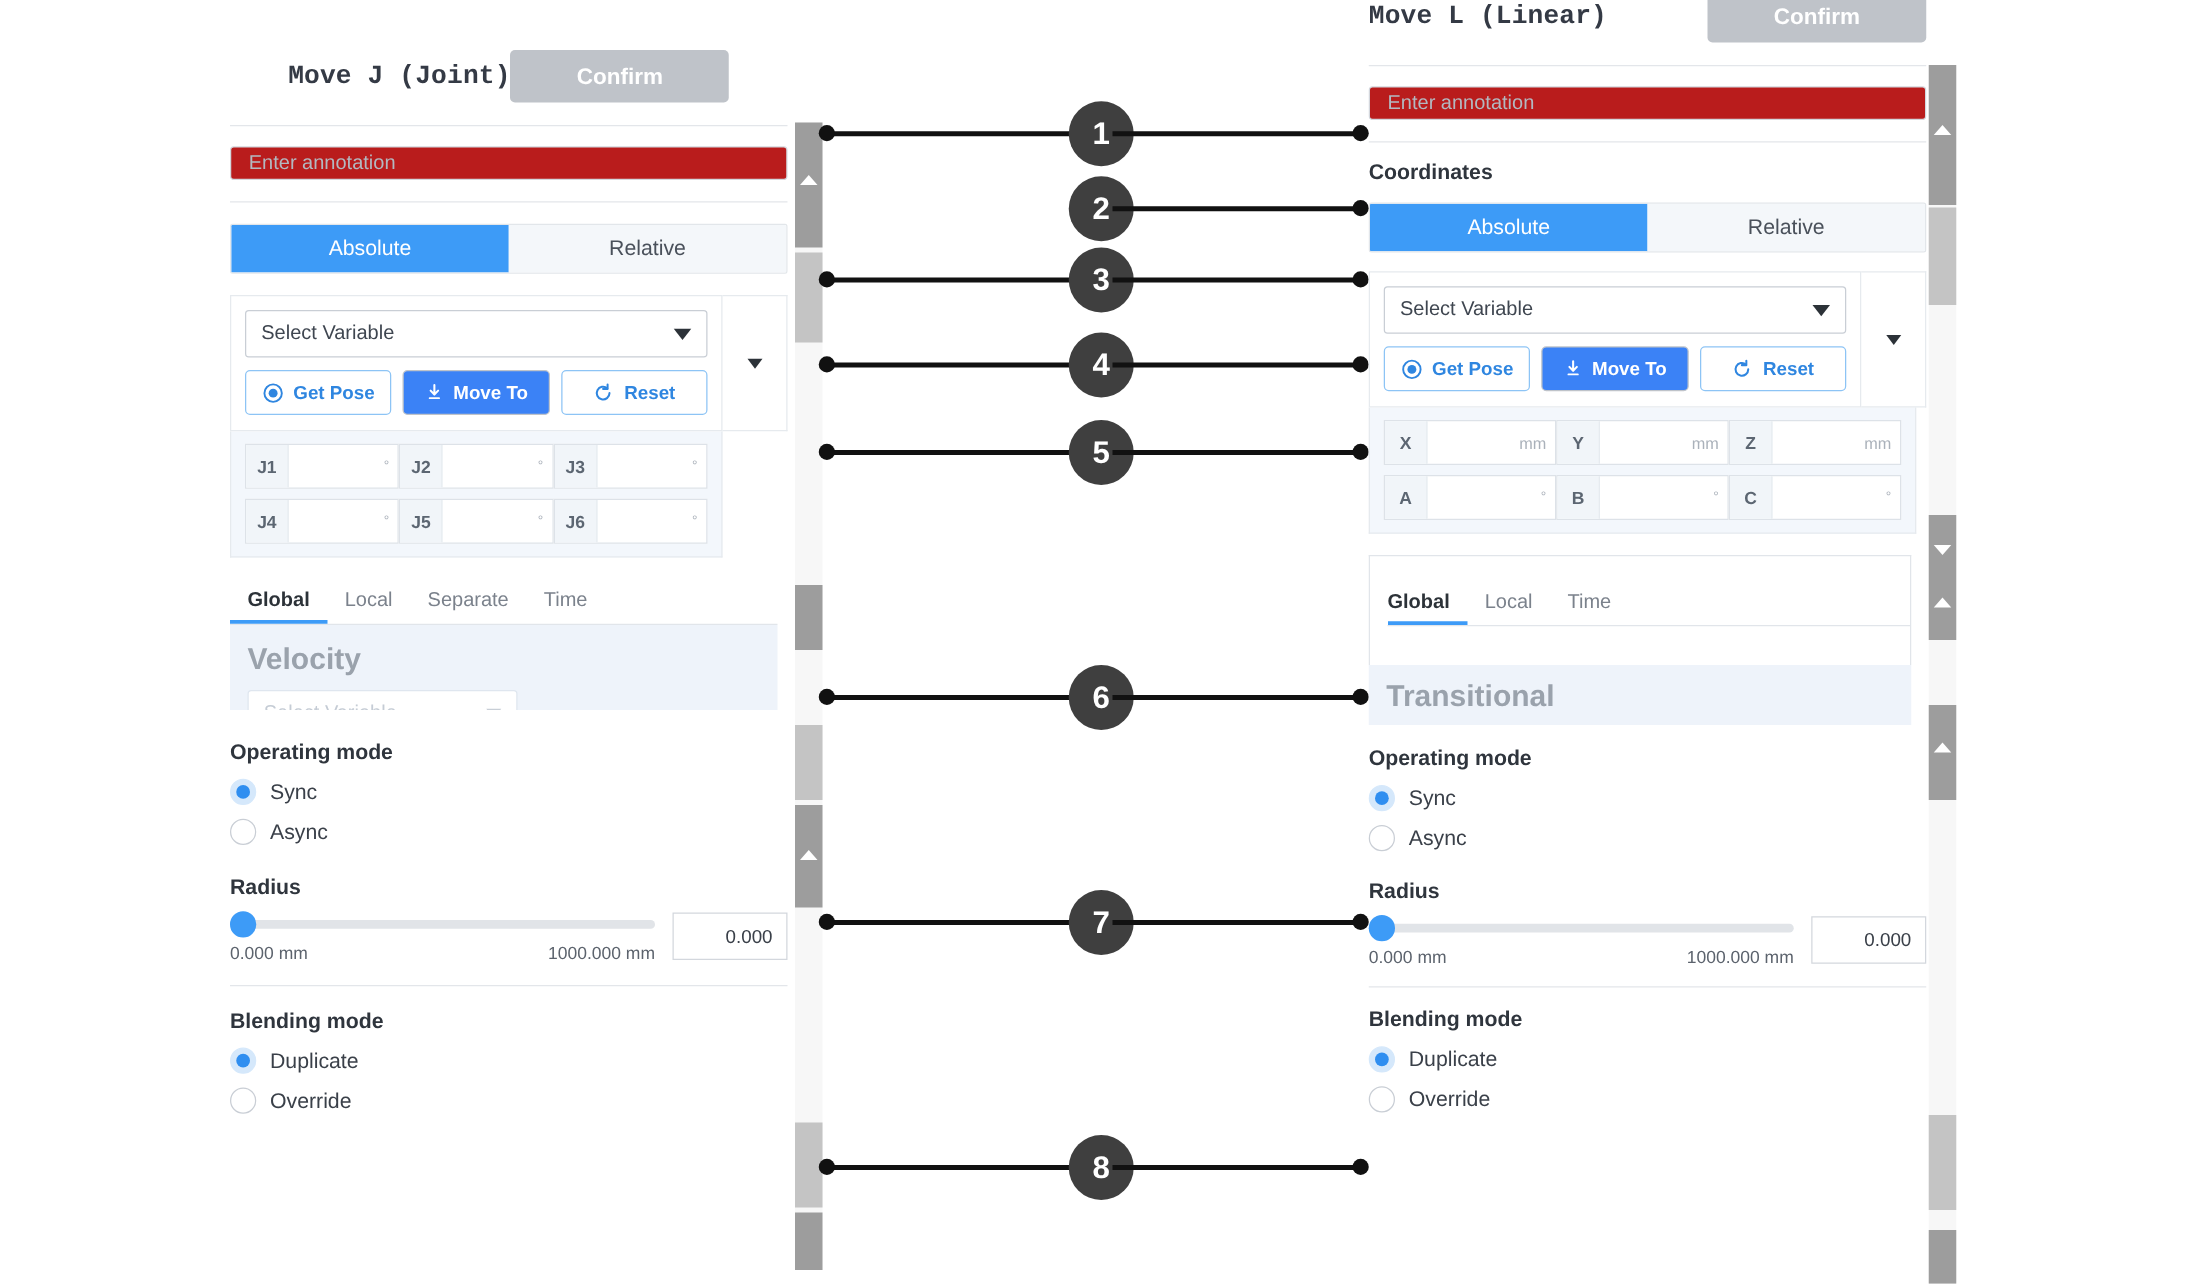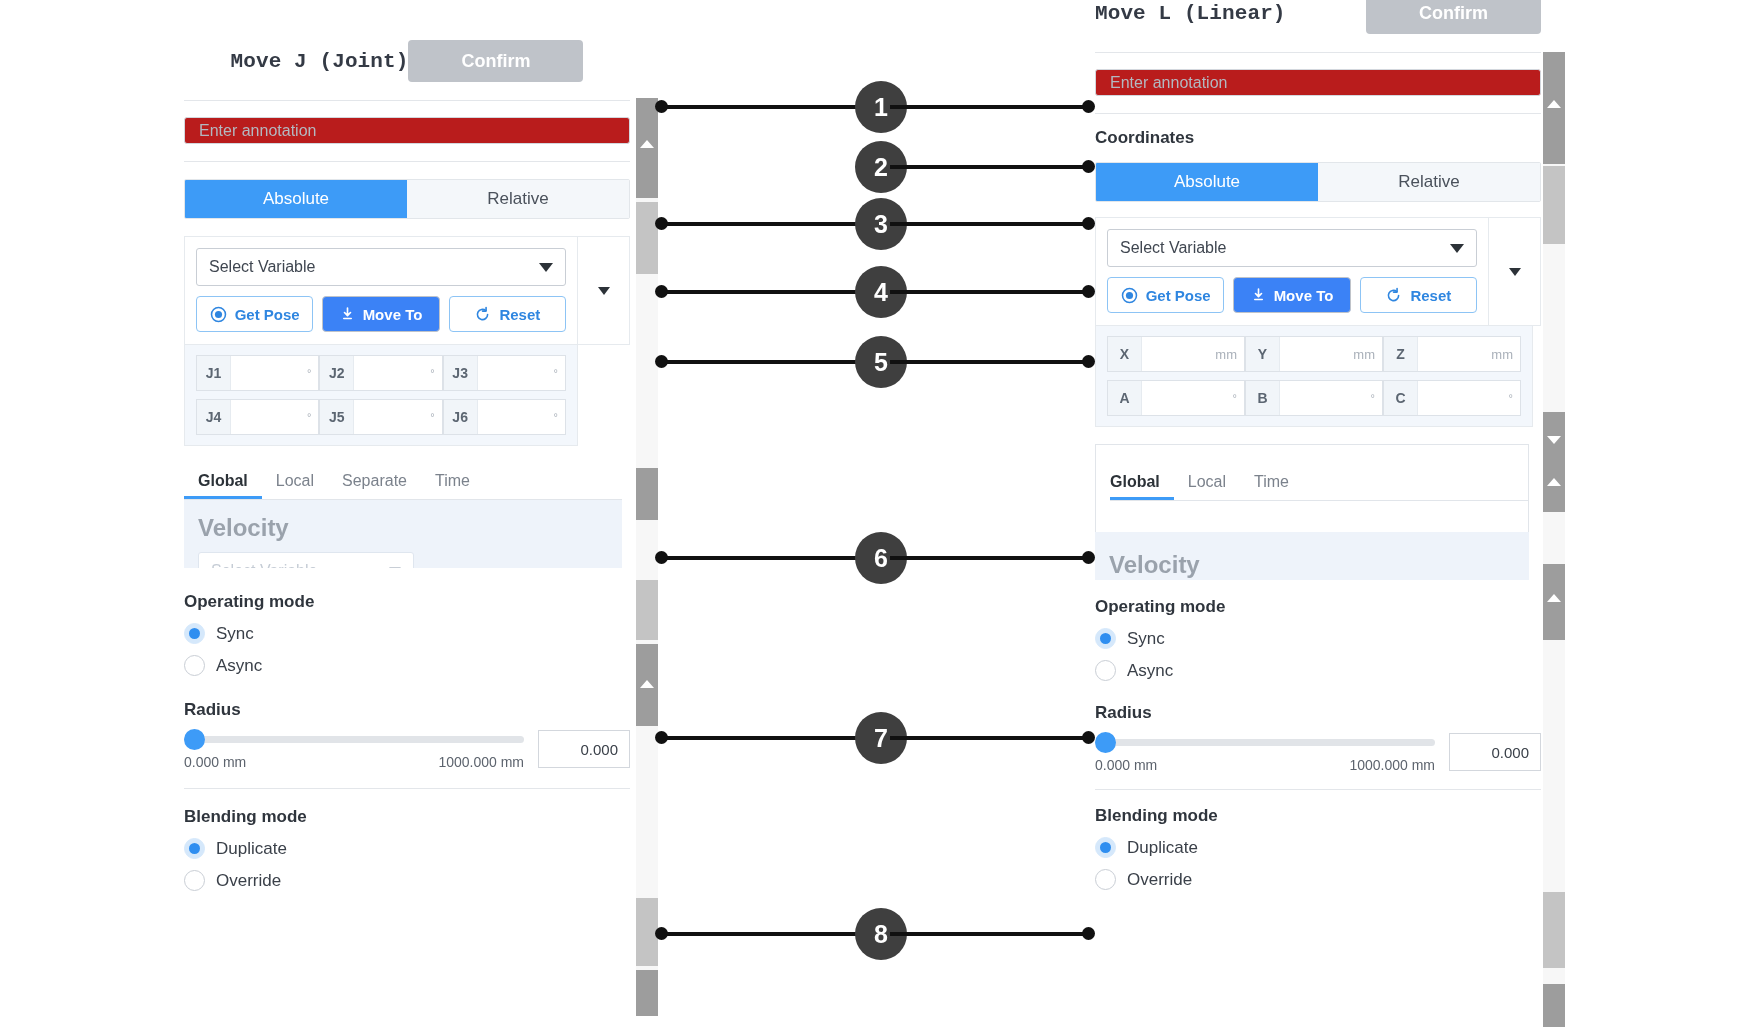--- a/index.html
+++ b/index.html
@@ -439,20 +439,21 @@
 
     <div style="margin-top:17px; width:434px; border:1px solid #e1e5ea; border-bottom:none;
                 padding:13px 0 0 14px; height:88px; overflow:hidden;">
       <div class="tabs" style="margin-top:7px; border-bottom:1px solid #e1e5ea;">
         <div class="t active" style="padding-left:0;">Global</div>
         <div class="t">Local</div>
         <div class="t">Time</div>
       </div>
     </div>
     <div class="velbox" style="width:434px; height:48px; overflow:hidden; padding:12px 0 0 14px; margin-left:0;">
+      <div class="vel-title">Transitional</div>
       <div class="vel-title" style="margin-top:7px;">Velocity</div>
     </div>
 
     <div style="margin-top:17px;">
       <div class="sect-title">Operating mode</div>
       <div class="radio-row">
         <div class="radio on"></div>
         <div class="radio-lbl">Sync</div>
       </div>
       <div class="radio-row">

